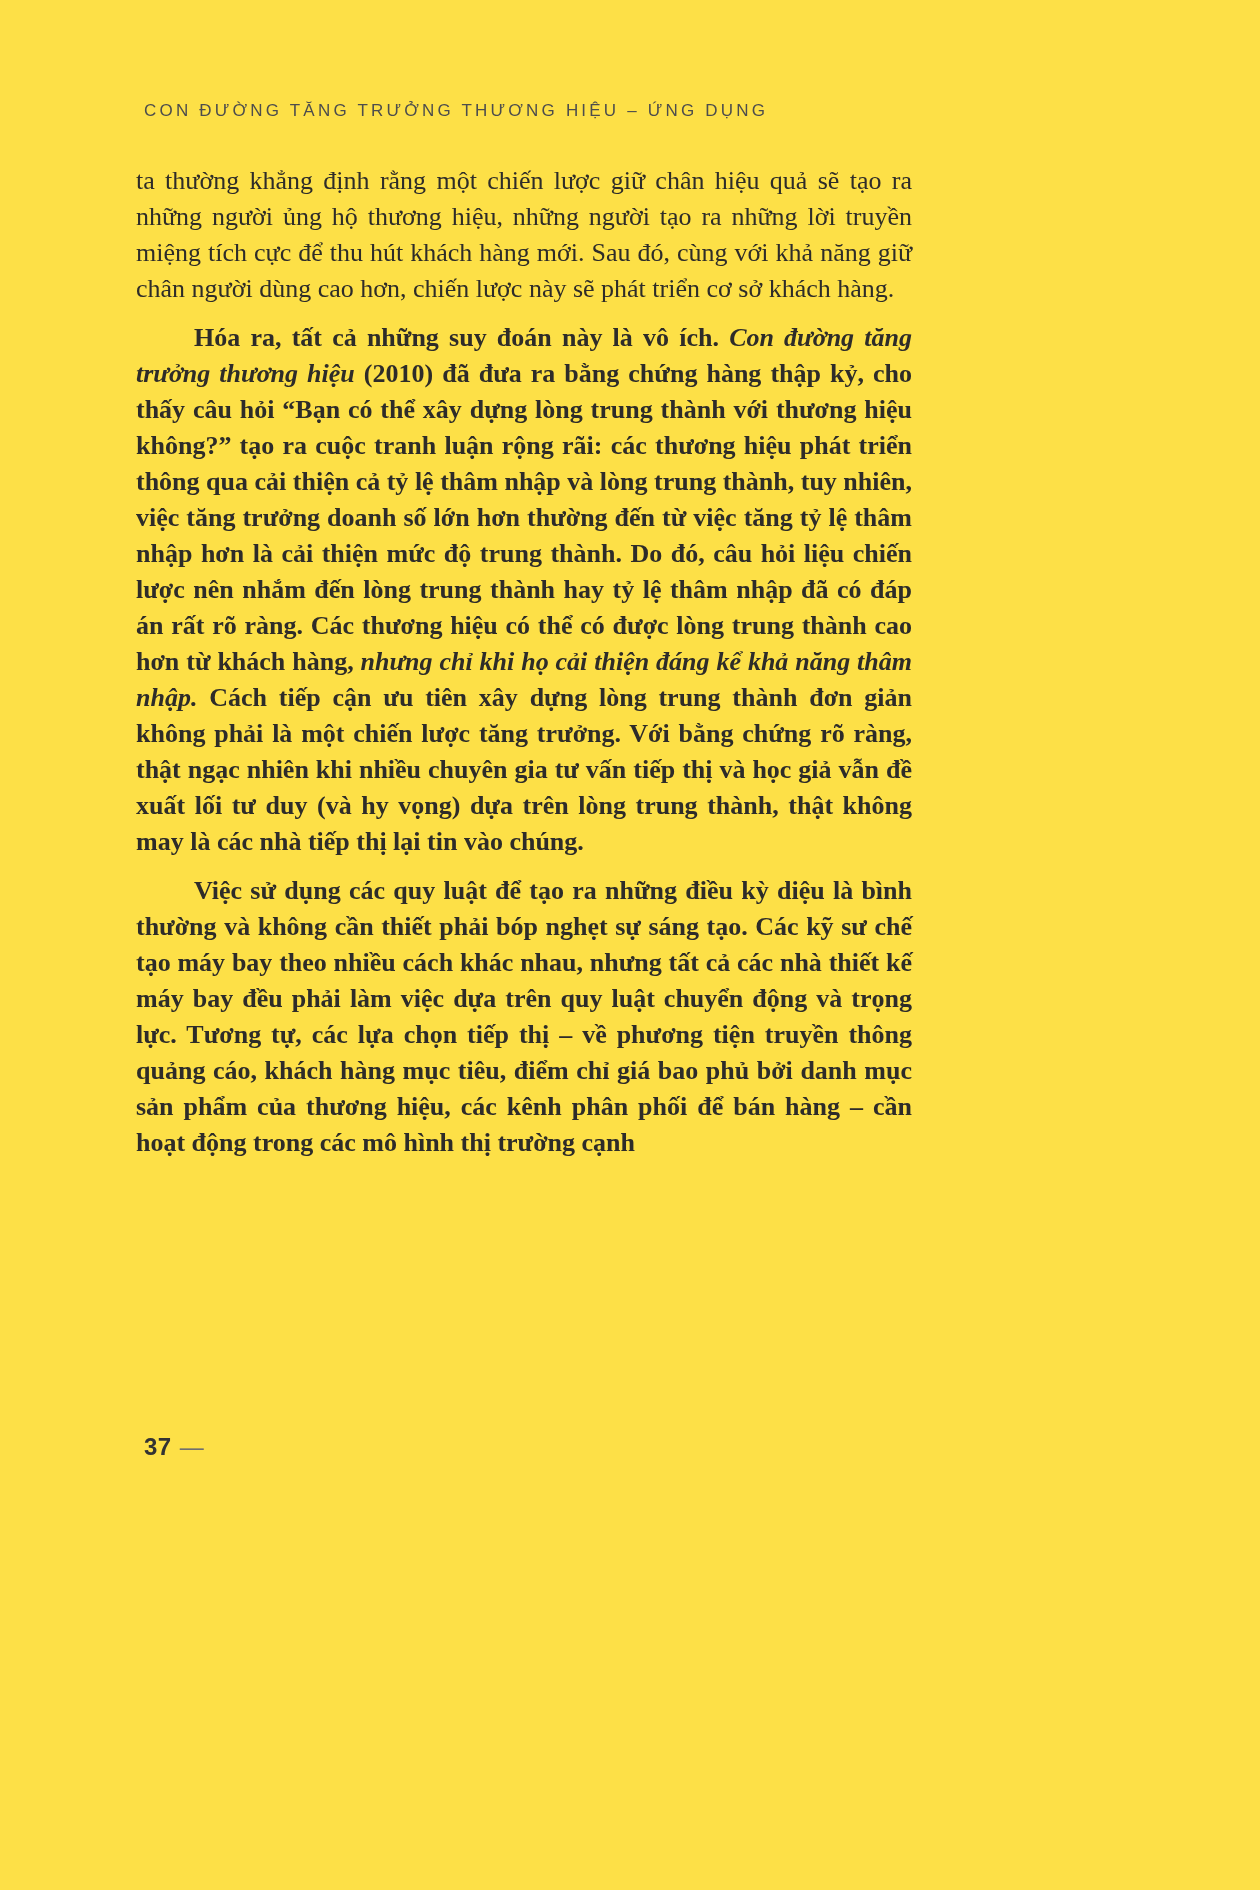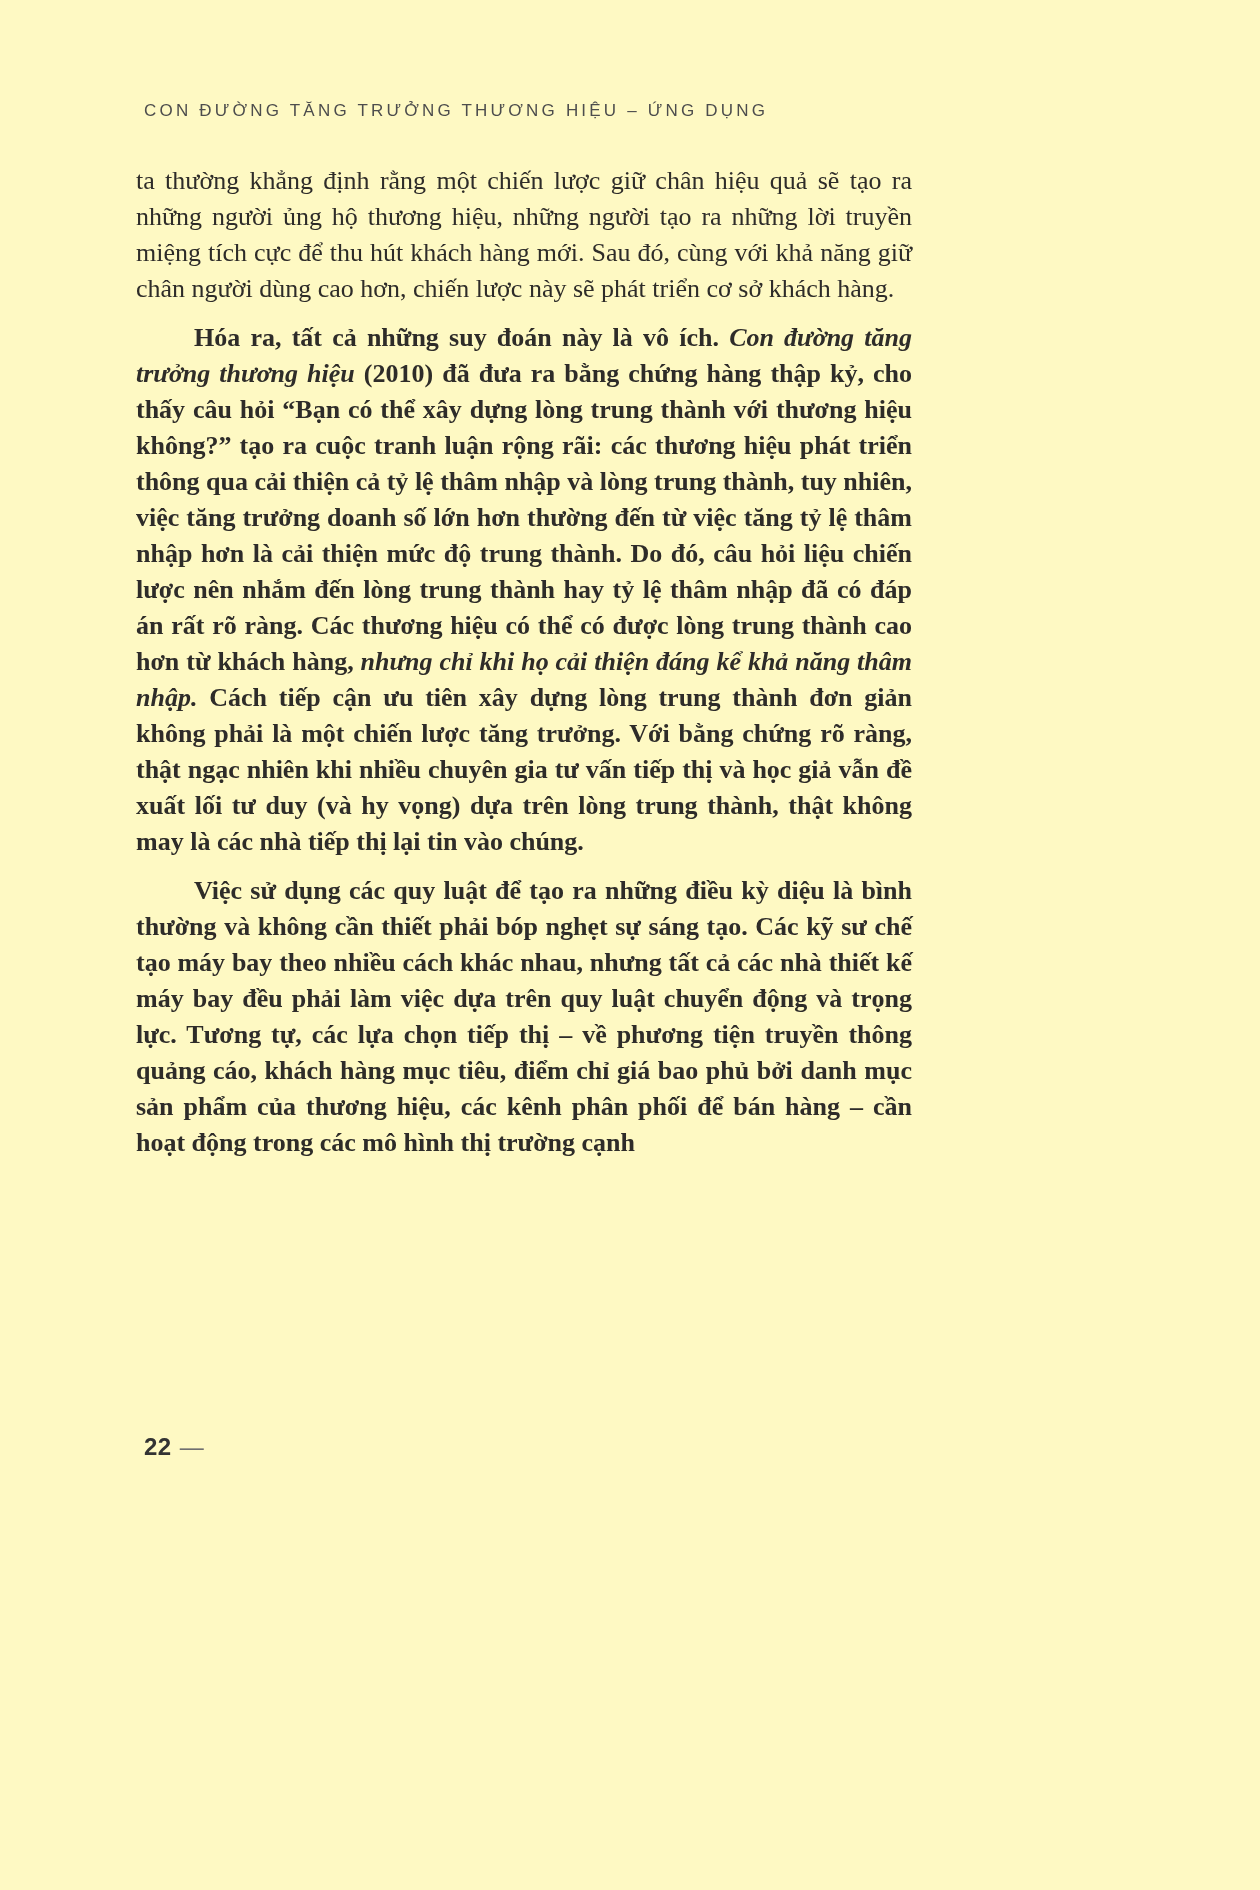--- a/index.html
+++ b/index.html
@@ -4,21 +4,21 @@
 <style>
   html, body {
     margin: 0;
     padding: 0;
     background: #ffffff;
   }
   .page {
     position: relative;
     width: 1260px;
     height: 1890px;
-    background: #fef9c3;
+    background: #fde047;
     overflow: hidden;
     font-family: "Liberation Serif", serif;
   }
   .running-head {
     position: absolute;
     top: 101px;
     left: 144px;
     font-family: "Liberation Sans", sans-serif;
     font-size: 17px;
     letter-spacing: 3.2px;
@@ -79,16 +79,16 @@
 
     <p class="para"><span>ta thường khẳng định rằng một chiến lược giữ chân hiệu quả sẽ tạo ra những người ủng hộ thương hiệu, những người tạo ra những lời truyền miệng tích cực để thu hút khách hàng mới. Sau đó, cùng với khả năng giữ chân người dùng cao hơn, chiến lược này sẽ phát triển cơ sở khách hàng.</span></p>
 
     <p class="para indent"><span>Hóa ra, tất cả những suy đoán này là vô ích. </span><span class="italic">Con đường tăng trưởng thương hiệu</span><span> (2010) đã đưa ra bằng chứng hàng thập kỷ, cho thấy câu hỏi “Bạn có thể xây dựng lòng trung thành với thương hiệu không?” tạo ra cuộc tranh luận rộng rãi: các thương hiệu phát triển thông qua cải thiện cả tỷ lệ thâm nhập và lòng trung thành, tuy nhiên, việc tăng trưởng doanh số lớn hơn thường đến từ việc tăng tỷ lệ thâm nhập hơn là cải thiện mức độ trung thành. Do đó, câu hỏi liệu chiến lược nên nhắm đến lòng trung thành hay tỷ lệ thâm nhập đã có đáp án rất rõ ràng. Các thương hiệu có thể có được lòng trung thành cao hơn từ khách hàng, </span><span class="italic">nhưng chỉ khi họ cải thiện đáng kể khả năng thâm nhập.</span><span> Cách tiếp cận ưu tiên xây dựng lòng trung thành đơn giản không phải là một chiến lược tăng trưởng. Với bằng chứng rõ ràng, thật ngạc nhiên khi nhiều chuyên gia tư vấn tiếp thị và học giả vẫn đề xuất lối tư duy (và hy vọng) dựa trên lòng trung thành, thật không may là các nhà tiếp thị lại tin vào chúng.</span></p>
 
     <p class="para indent"><span>Việc sử dụng các quy luật để tạo ra những điều kỳ diệu là bình thường và không cần thiết phải bóp nghẹt sự sáng tạo. Các kỹ sư chế tạo máy bay theo nhiều cách khác nhau, nhưng tất cả các nhà thiết kế máy bay đều phải làm việc dựa trên quy luật chuyển động và trọng lực. Tương tự, các lựa chọn tiếp thị – về phương tiện truyền thông quảng cáo, khách hàng mục tiêu, điểm chỉ giá bao phủ bởi danh mục sản phẩm của thương hiệu, các kênh phân phối để bán hàng – cần hoạt động trong các mô hình thị trường cạnh</span></p>
 
   </div>
 
   <div class="folio">
-    <span class="pagenum">22</span><span class="folio-dash">—</span>
+    <span class="pagenum">37</span><span class="folio-dash">—</span>
   </div>
 
 </div>
 
 </body></html>

